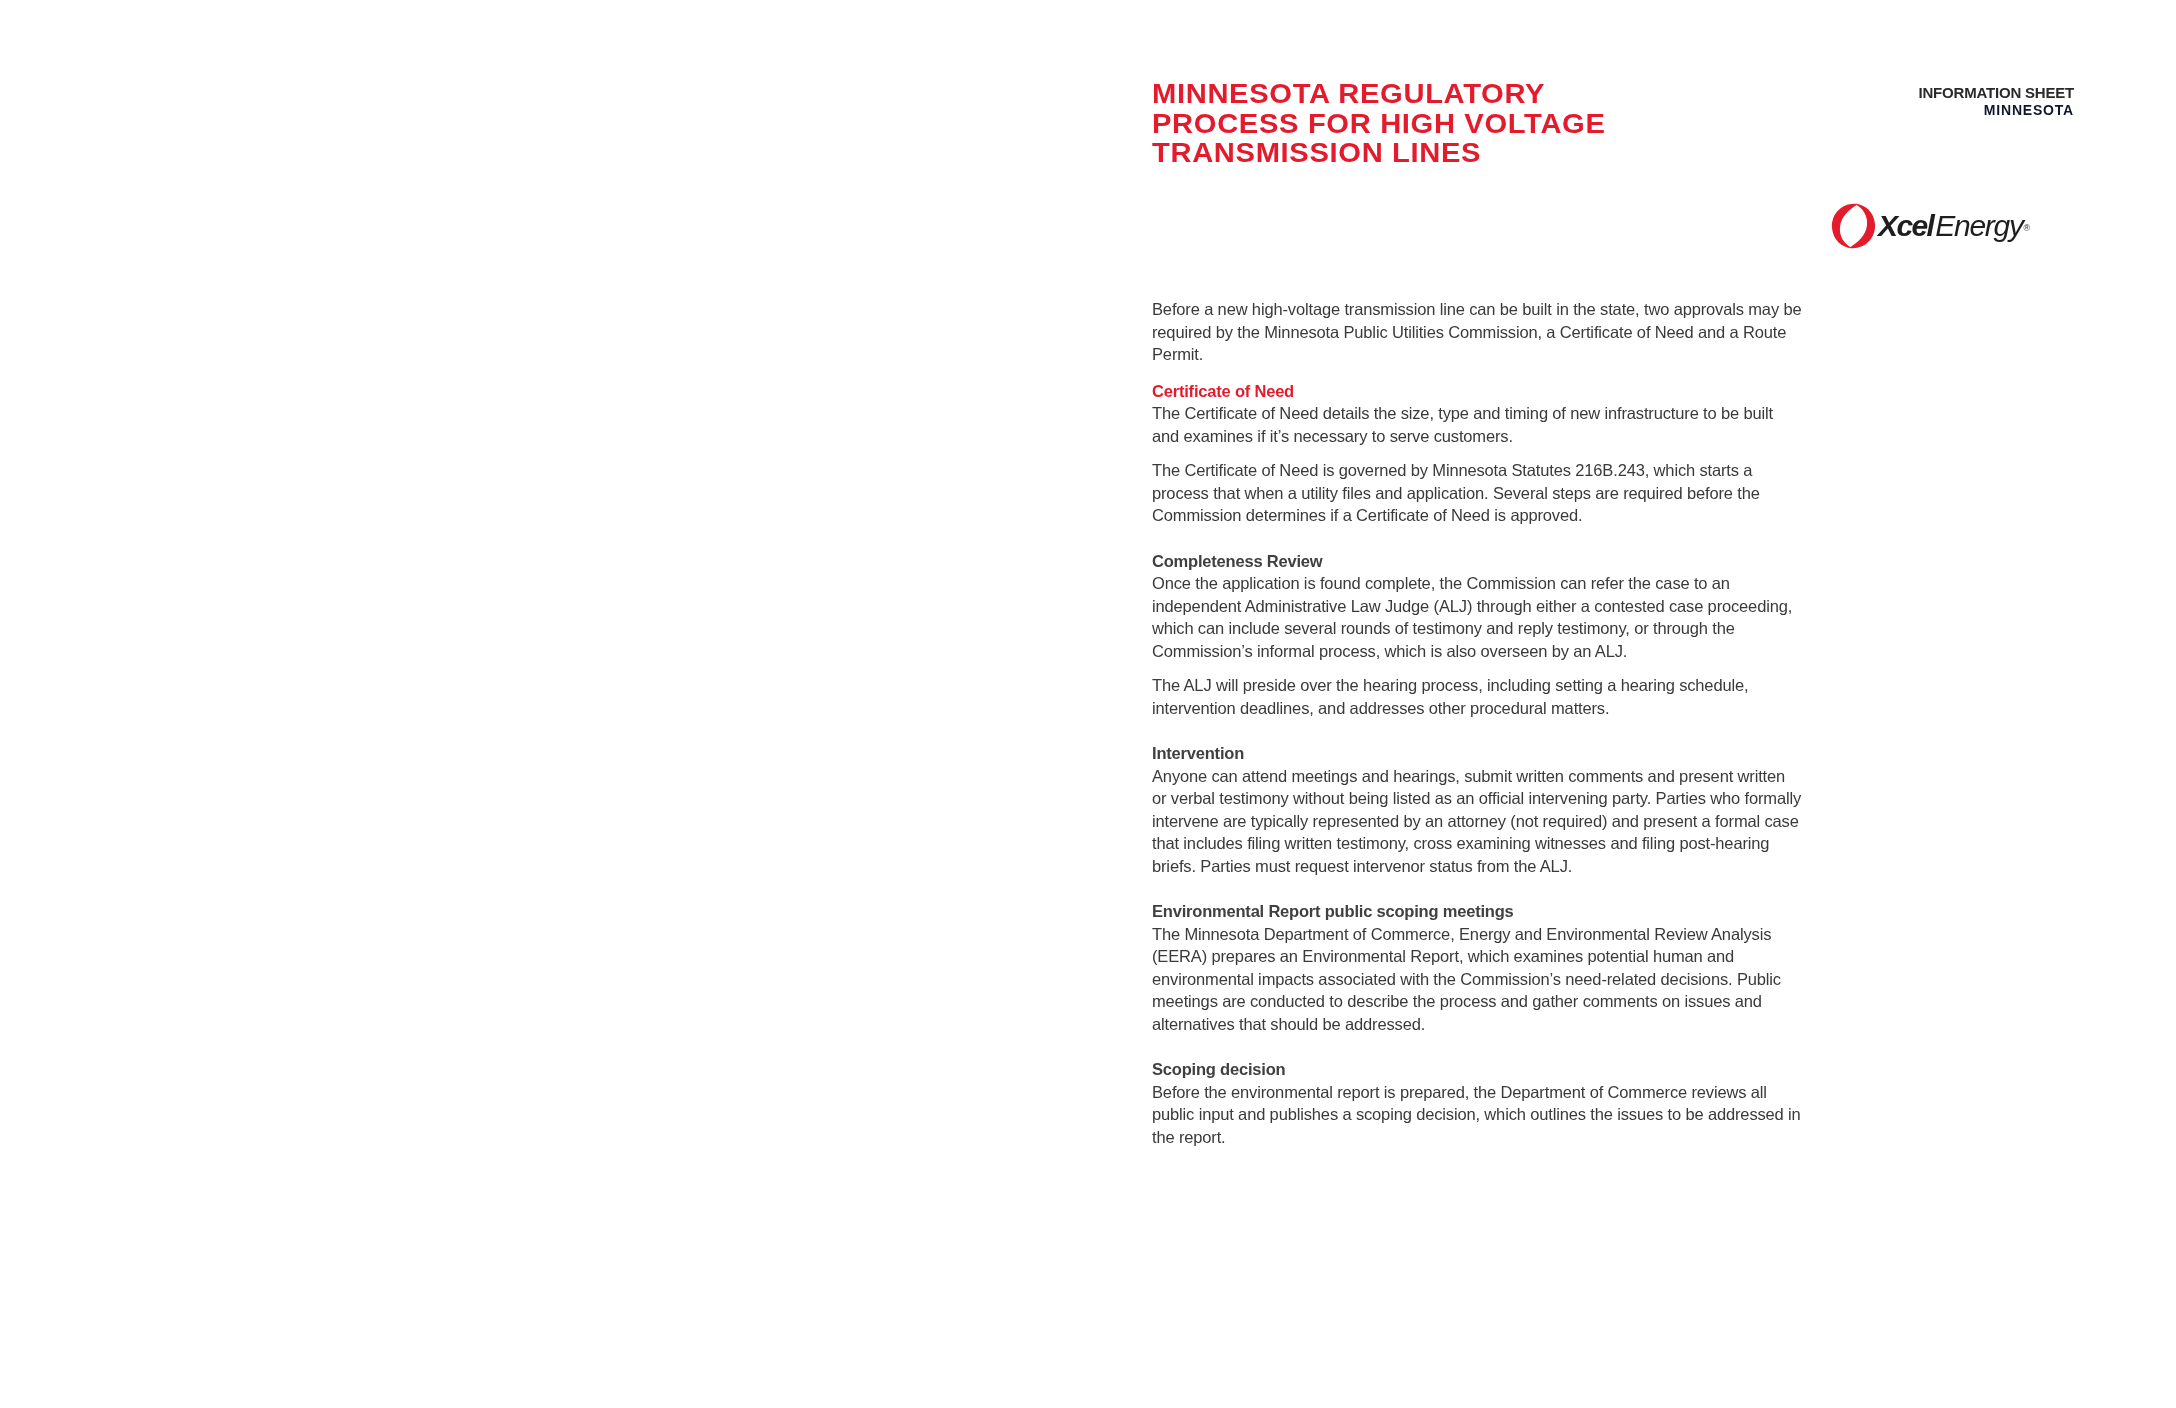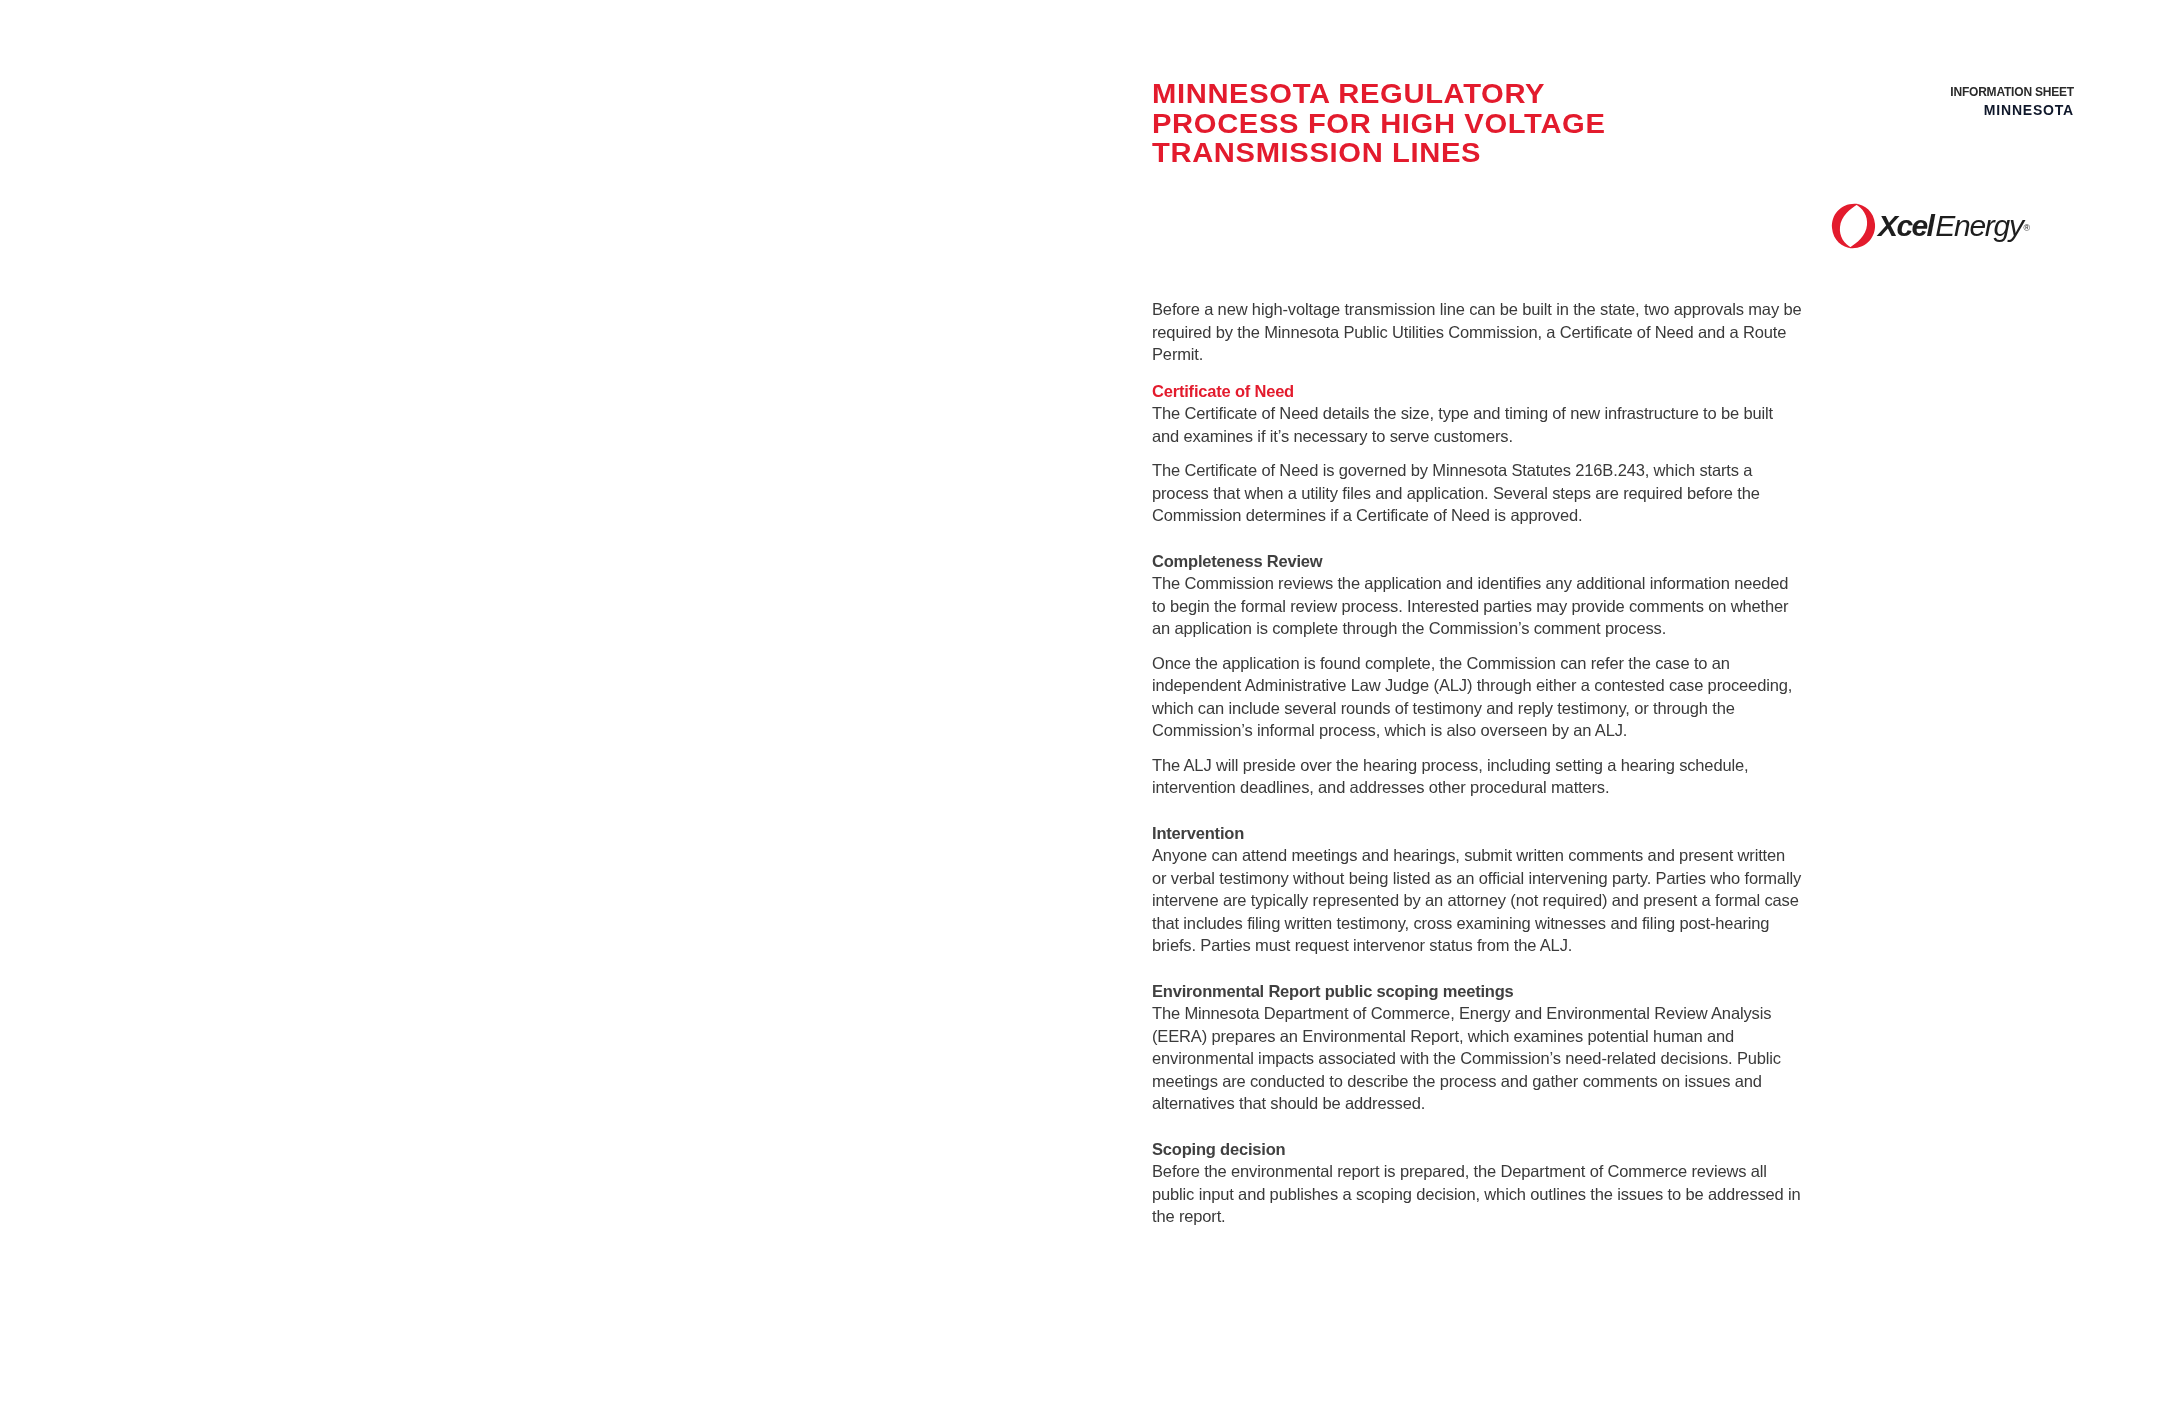--- a/index.html
+++ b/index.html
@@ -41,21 +41,21 @@
   .title span { display: block; white-space: nowrap; }
   .doc-label {
     position: absolute;
     right: 102px;
     top: 84px;
     text-align: right;
     font-family: "Liberation Sans", sans-serif;
     font-weight: 700;
   }
   .doc-label .type {
-    font-size: 12px;
+    font-size: 15px;
     line-height: 17px;
     color: #2a2a2a;
     letter-spacing: -0.2px;
   }
   .doc-label .state {
     font-size: 14px;
     line-height: 18px;
     color: #0f172a;
     letter-spacing: 0.8px;
   }
@@ -149,21 +149,20 @@
     <p>Before a new high-voltage transmission line can be built in the state, two approvals may be required by the Minnesota Public Utilities Commission, a Certificate of Need and a Route Permit.</p>
 
     <div class="section first">
       <h2 class="red">Certificate of Need</h2>
       <p>The Certificate of Need details the size, type and timing of new infrastructure to be built and examines if it’s necessary to serve customers.</p>
       <p>The Certificate of Need is governed by Minnesota Statutes 216B.243, which starts a process that when a utility files and application. Several steps are required before the Commission determines if a Certificate of Need is approved.</p>
     </div>
 
     <div class="section">
       <h2>Completeness Review</h2>
-      <p>The Commission reviews the application and identifies any additional information needed to begin the formal review process. Interested parties may provide comments on whether an application is complete through the Commission’s comment process.</p>
       <p>Once the application is found complete, the Commission can refer the case to an independent Administrative Law Judge (ALJ) through either a contested case proceeding, which can include several rounds of testimony and reply testimony, or through the Commission’s informal process, which is also overseen by an ALJ.</p>
       <p>The ALJ will preside over the hearing process, including setting a hearing schedule, intervention deadlines, and addresses other procedural matters.</p>
     </div>
 
     <div class="section">
       <h2>Intervention</h2>
       <p>Anyone can attend meetings and hearings, submit written comments and present written or verbal testimony without being listed as an official intervening party. Parties who formally intervene are typically represented by an attorney (not required) and present a formal case that includes filing written testimony, cross examining witnesses and filing post-hearing briefs. Parties must request intervenor status from the ALJ.</p>
     </div>
 
     <div class="section">

